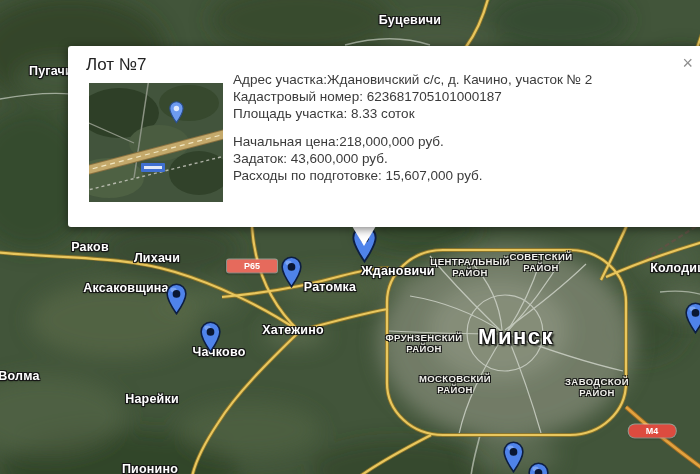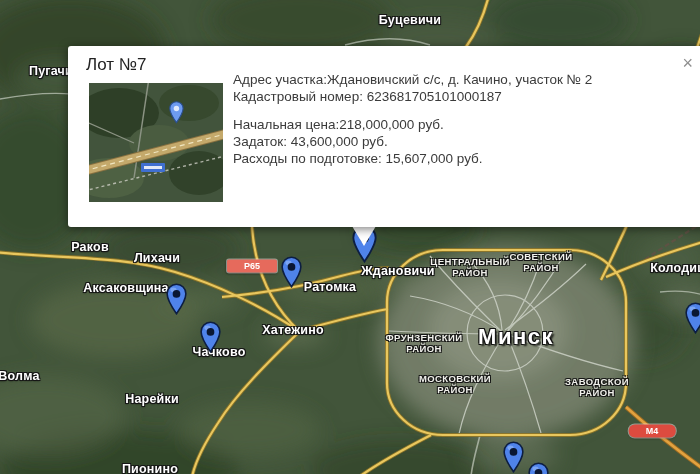--- a/index.html
+++ b/index.html
@@ -259,20 +259,21 @@
         <rect x="55" y="83" width="18" height="3" fill="#ffffff" opacity=".85"></rect>
         <g transform="translate(80,18) scale(0.62)">
           <path d="M12 1.2 C6 1.2 1.3 6 1.3 12 C1.3 19.6 12 34.8 12 34.8 C12 34.8 22.7 19.6 22.7 12 C22.7 6 18 1.2 12 1.2 Z" fill="#6d9bf0" stroke="#2a4f8f" stroke-width="1.8"></path>
           <circle cx="12" cy="12.2" r="4.4" fill="#dfe9fb"></circle>
         </g>
       </svg>
     </div>
     <div class="ptext">
       <div>Адрес участка:Ждановичский с/с, д. Качино, участок № 2</div>
       <div>Кадастровый номер: 623681705101000187</div>
+      <div>Площадь участка: 8.33 соток</div>
       <div class="spacer"></div>
       <div>Начальная цена:218,000,000 руб.</div>
       <div>Задаток: 43,600,000 руб.</div>
       <div>Расходы по подготовке: 15,607,000 руб.</div>
     </div>
   </div>
 
 </div>
 
 </body></html>

